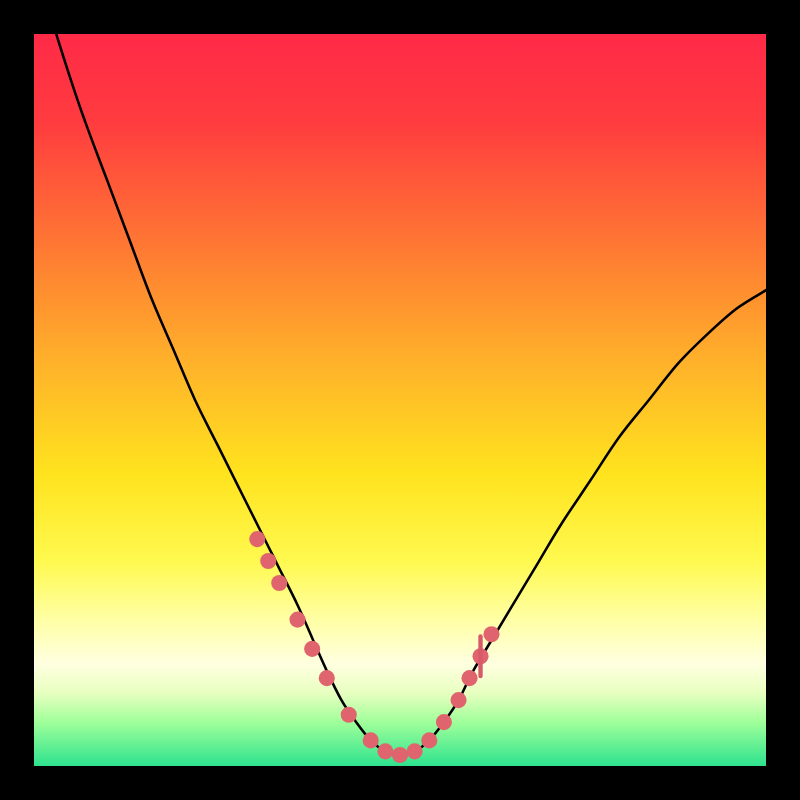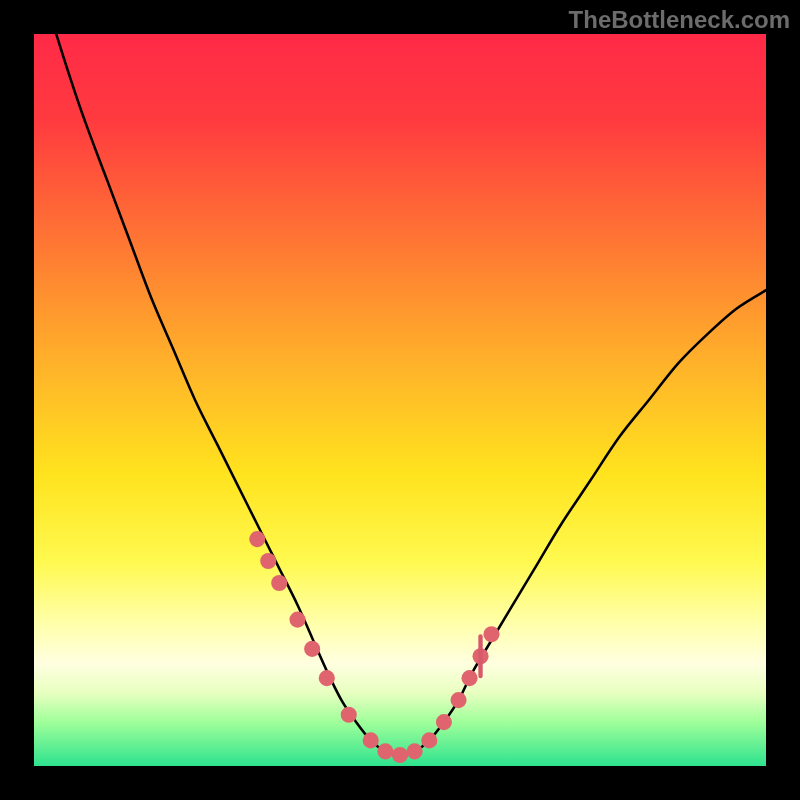--- a/index.html
+++ b/index.html
@@ -85,14 +85,13 @@
           <circle cx="54" cy="96.5" r="1.1" fill="#e0646e"></circle>
           <circle cx="56" cy="94" r="1.1" fill="#e0646e"></circle>
           <circle cx="58" cy="91" r="1.1" fill="#e0646e"></circle>
           <circle cx="59.5" cy="88" r="1.1" fill="#e0646e"></circle>
           <circle cx="61" cy="85" r="1.1" fill="#e0646e"></circle>
           <circle cx="62.5" cy="82" r="1.1" fill="#e0646e"></circle>
         </g>
       <rect id="vtick" width="0.6" rx="0.3" x="60.7" y="82" height="6" fill="#d85a6a"></rect>
     </svg>
   </div>
-  <div class="watermark">TheBottleneck.com</div>
 </div>
 
 </body></html>

